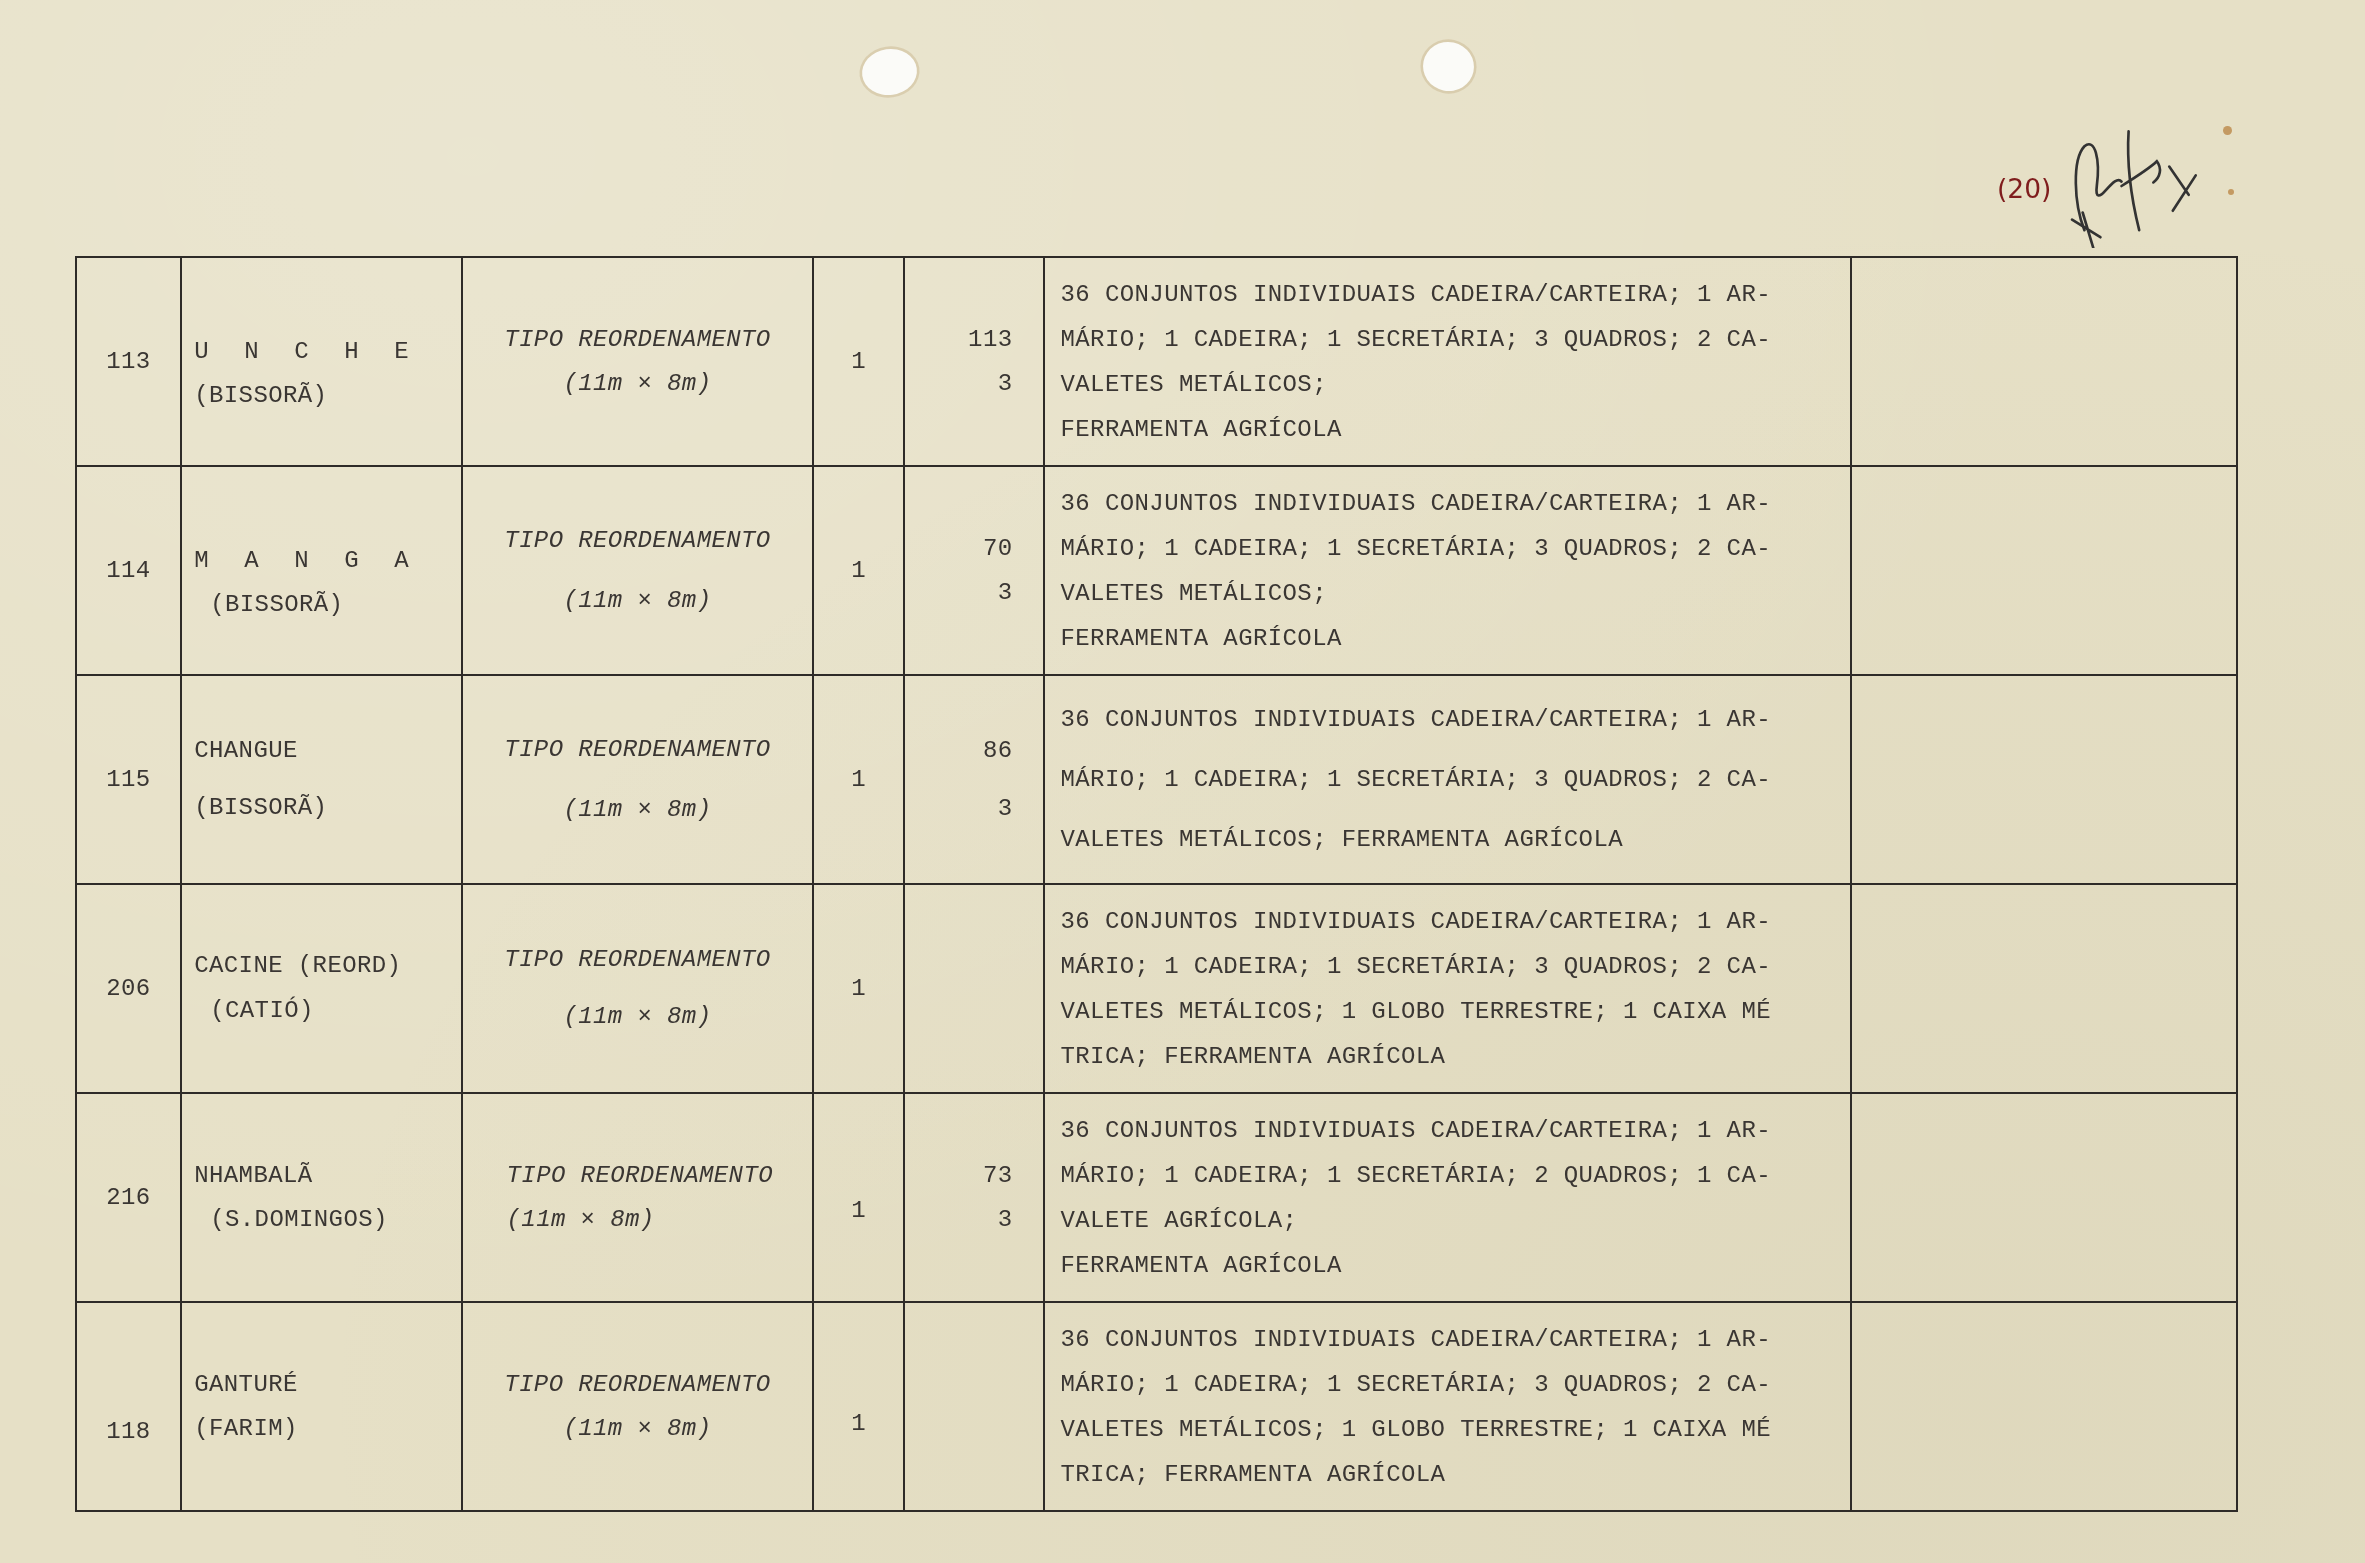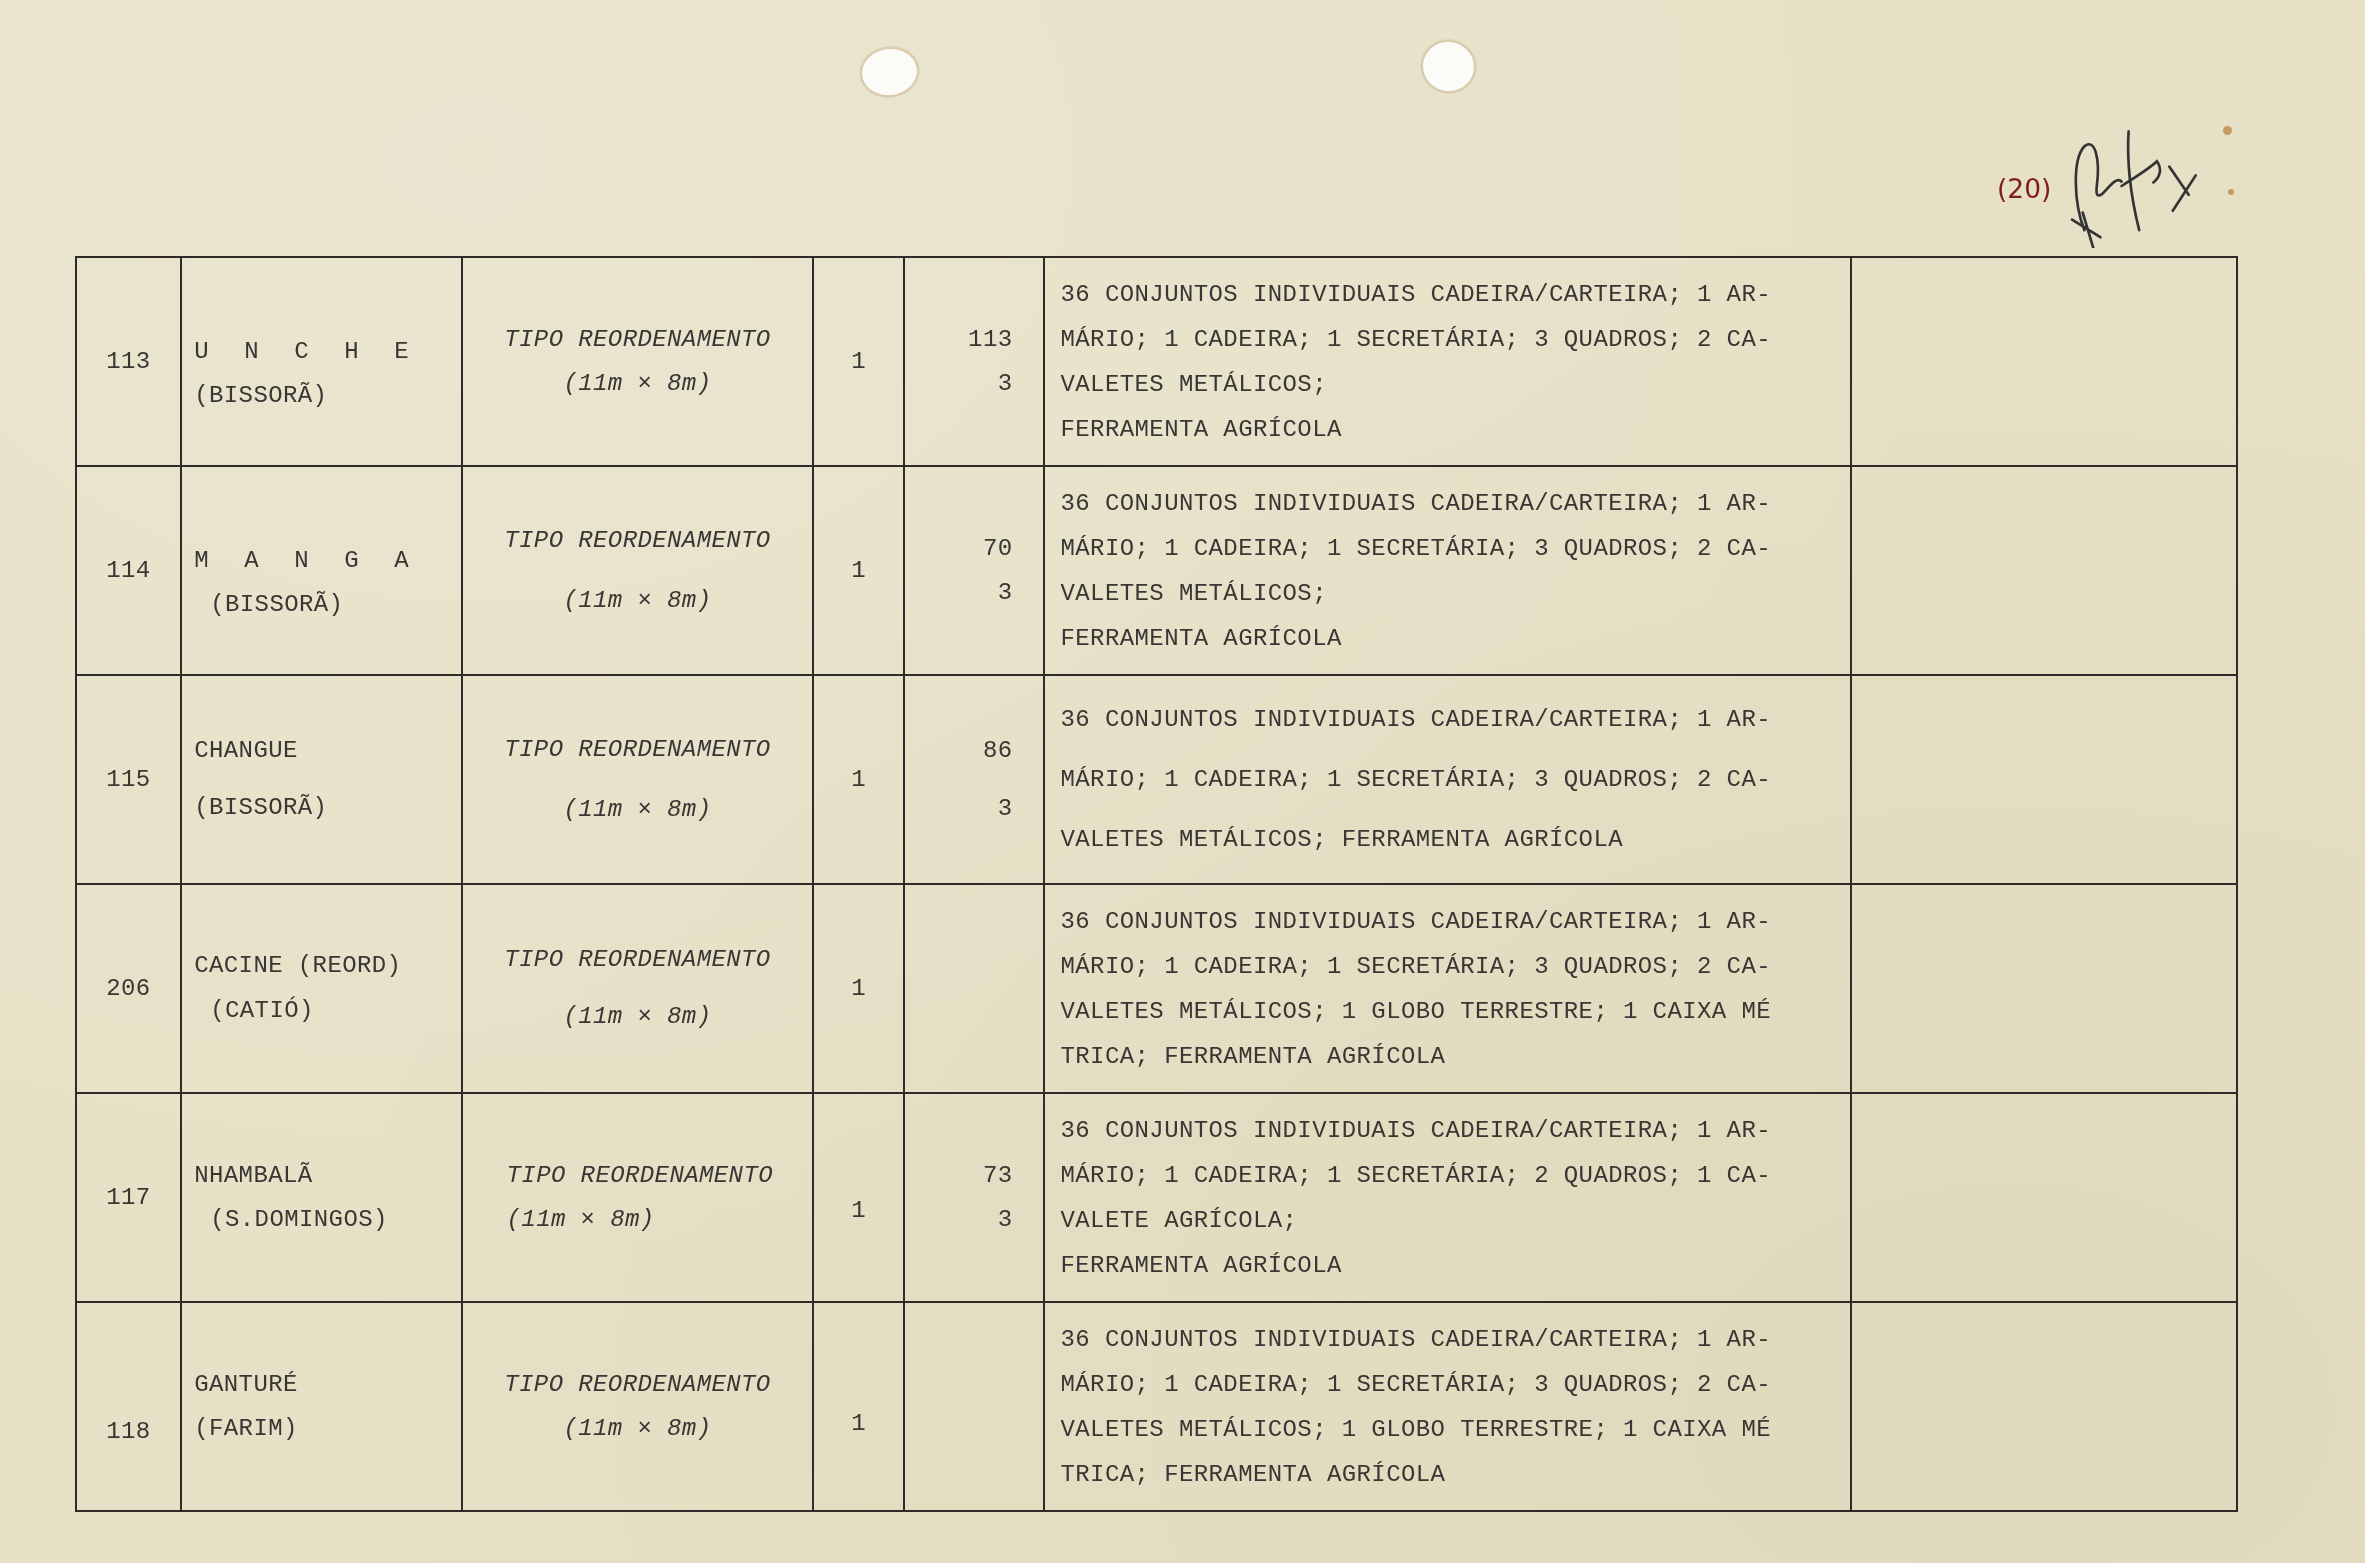--- a/index.html
+++ b/index.html
@@ -188,21 +188,21 @@
       <td class="c-equip">
         <span class="block">36 CONJUNTOS INDIVIDUAIS CADEIRA/CARTEIRA; 1 AR-</span>
         <span class="block">MÁRIO; 1 CADEIRA; 1 SECRETÁRIA; 3 QUADROS; 2 CA-</span>
         <span class="block">VALETES METÁLICOS; 1 GLOBO TERRESTRE; 1 CAIXA MÉ</span>
         <span class="block">TRICA; FERRAMENTA AGRÍCOLA</span>
       </td>
       <td class="c-obs"></td>
     </tr>
 
     <tr>
-      <td class="c-num">117</td>
+      <td class="c-num">216</td>
       <td class="c-place">
         <span class="block">NHAMBALÃ</span>
         <span class="block indent">(S.DOMINGOS)</span>
       </td>
       <td class="c-type" style="text-align:left; padding-left:44px;">
         <span class="block">TIPO REORDENAMENTO</span>
         <span class="block">(11m × 8m)</span>
       </td>
       <td class="c-qty" style="vertical-align:middle; padding-top:26.5px;">1</td>
       <td class="c-pupils">

